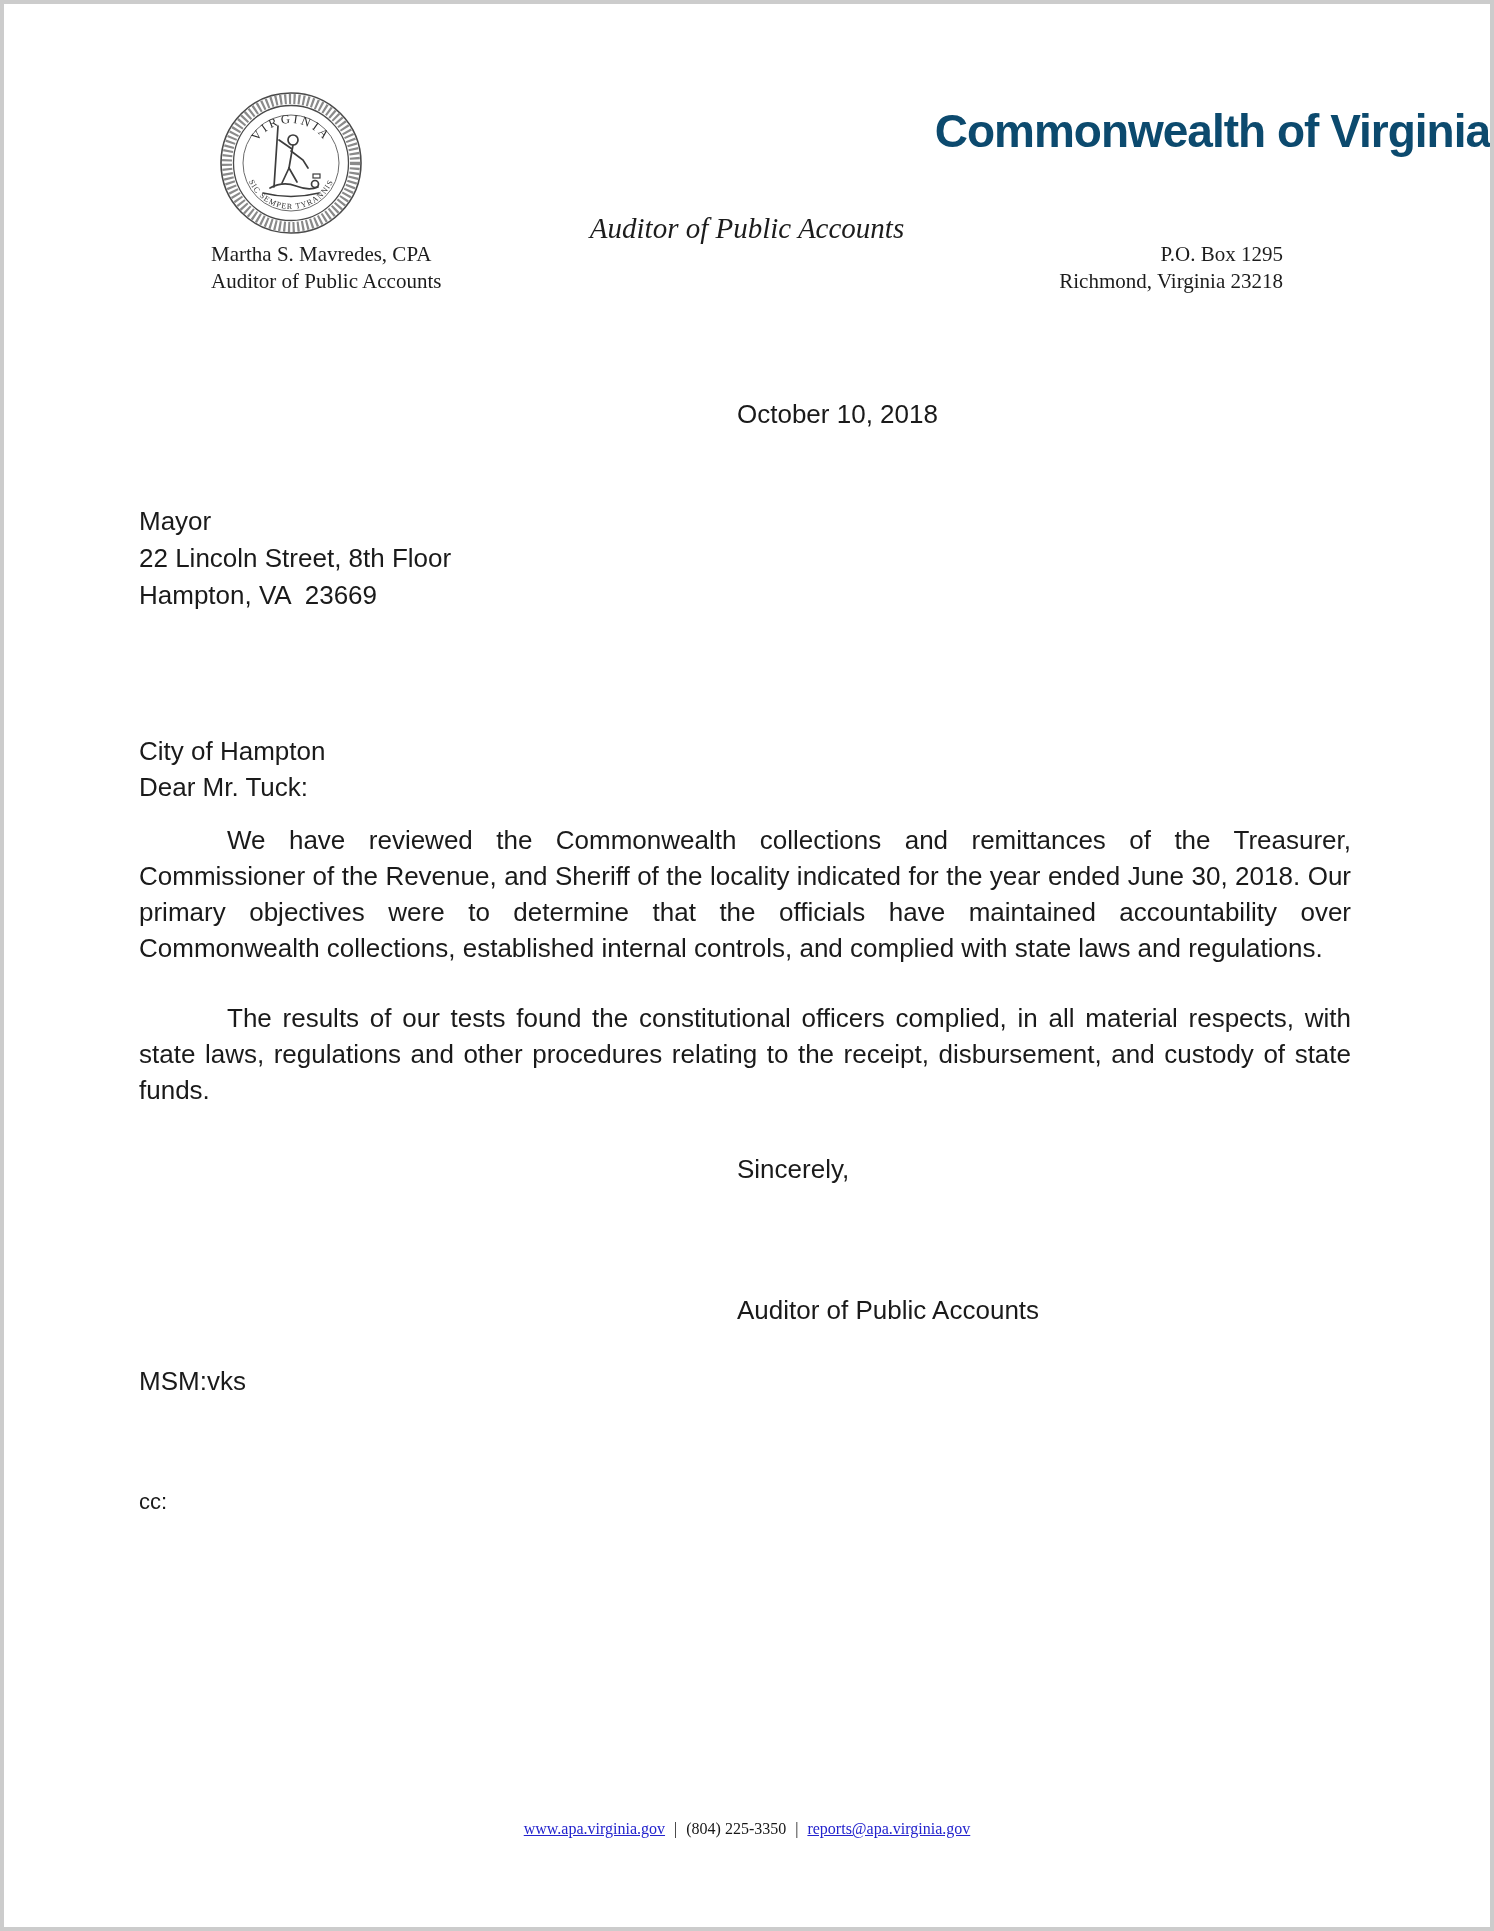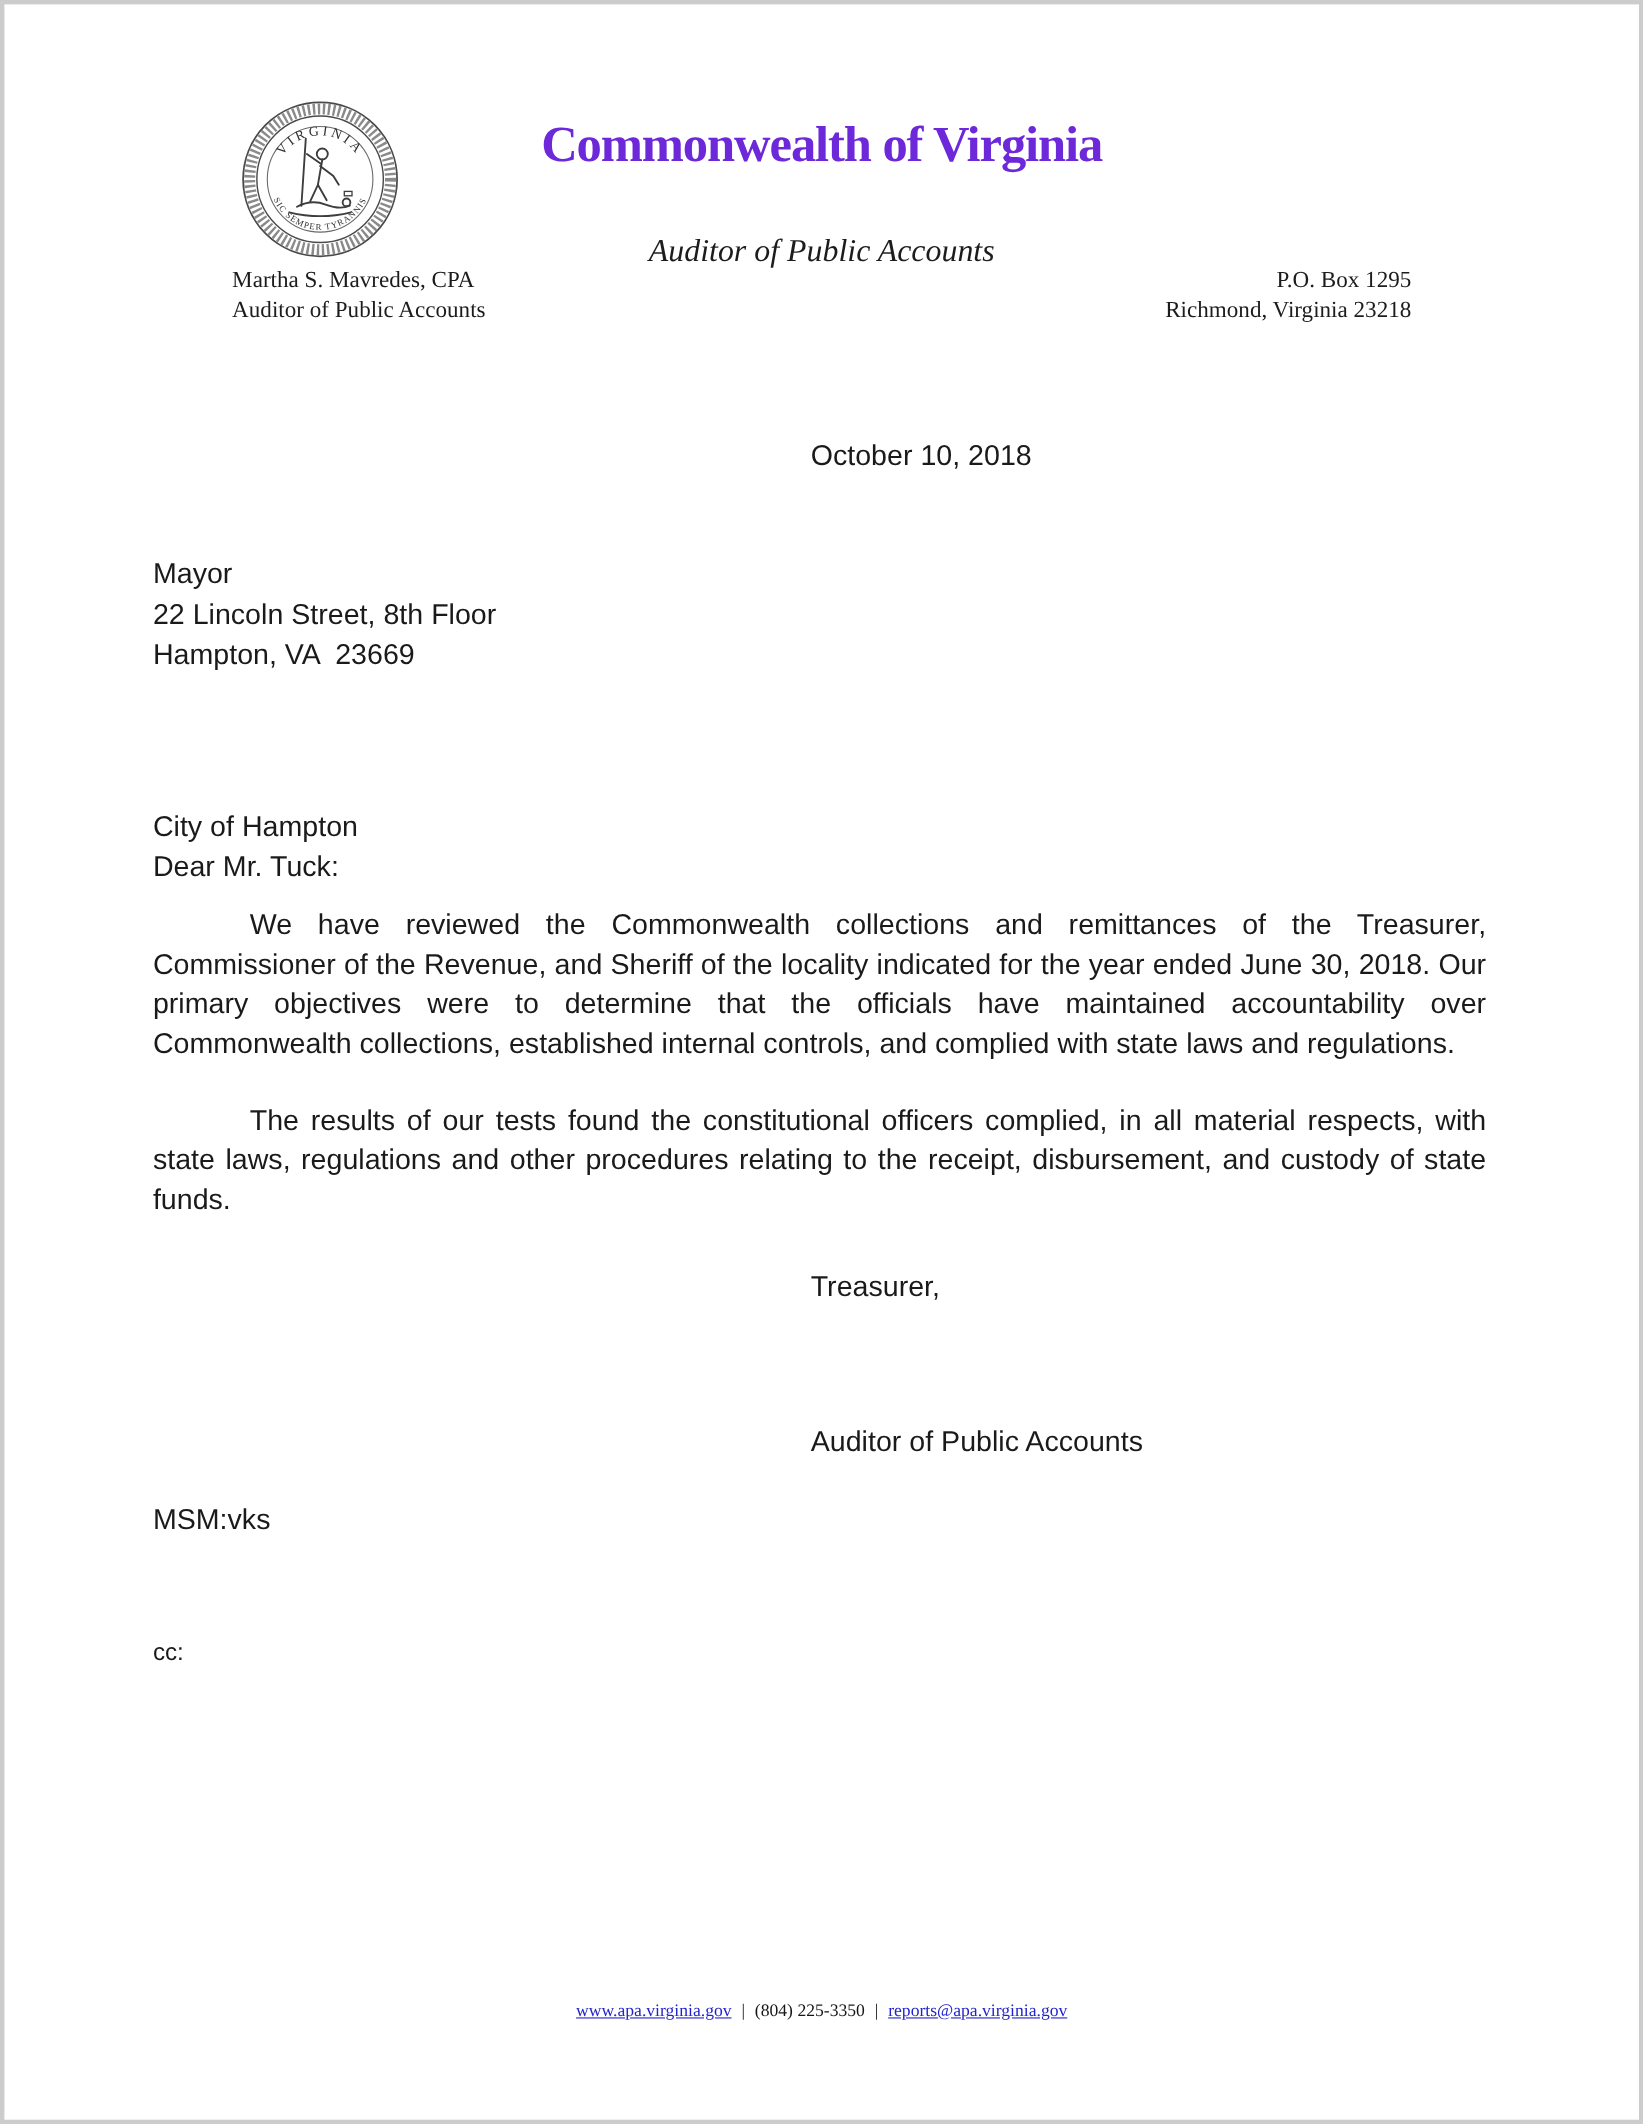--- a/index.html
+++ b/index.html
@@ -24,26 +24,26 @@
   .seal {
     left: 214px;
     top: 86px;
     width: 146px;
     height: 146px;
   }
   .org-title {
     left: 0;
     right: 0;
     top: 100px;
-    text-align: center;
-    font-family: Liberation Serif, serif;
+    text-align: right;
+    font-family: Liberation Sans, sans-serif;
     font-weight: bold;
     font-size: 46px;
     letter-spacing: -1px;
-    color: #6d28d9;
+    color: #0c4a6e;
   }
   .org-subtitle {
     left: 0;
     right: 0;
     top: 208px;
     text-align: center;
     font-family: "Liberation Serif", serif;
     font-style: italic;
     font-size: 29px;
     color: #1c1c1c;
@@ -168,21 +168,21 @@
 
   <div class="abs body-text reference-line">City of Hampton</div>
 
   <div class="abs body-text salutation-line">Dear Mr. Tuck:</div>
 
   <div class="abs paragraphs">
     <p>We have reviewed the Commonwealth collections and remittances of the Treasurer, Commissioner of the Revenue, and Sheriff of the locality indicated for the year ended June 30, 2018. Our primary objectives were to determine that the officials have maintained accountability over Commonwealth collections, established internal controls, and complied with state laws and regulations.</p>
     <p>The results of our tests found the constitutional officers complied, in all material respects, with state laws, regulations and other procedures relating to the receipt, disbursement, and custody of state funds.</p>
   </div>
 
-  <div class="abs body-text closing-line">Treasurer,</div>
+  <div class="abs body-text closing-line">Sincerely,</div>
 
   <div class="abs body-text signature-title-line">Auditor of Public Accounts</div>
 
   <div class="abs body-text initials-line">MSM:vks</div>
 
   <div class="abs cc-block">
     <span class="cc-label">cc:</span>
   </div>
 
   <div class="abs footer">

